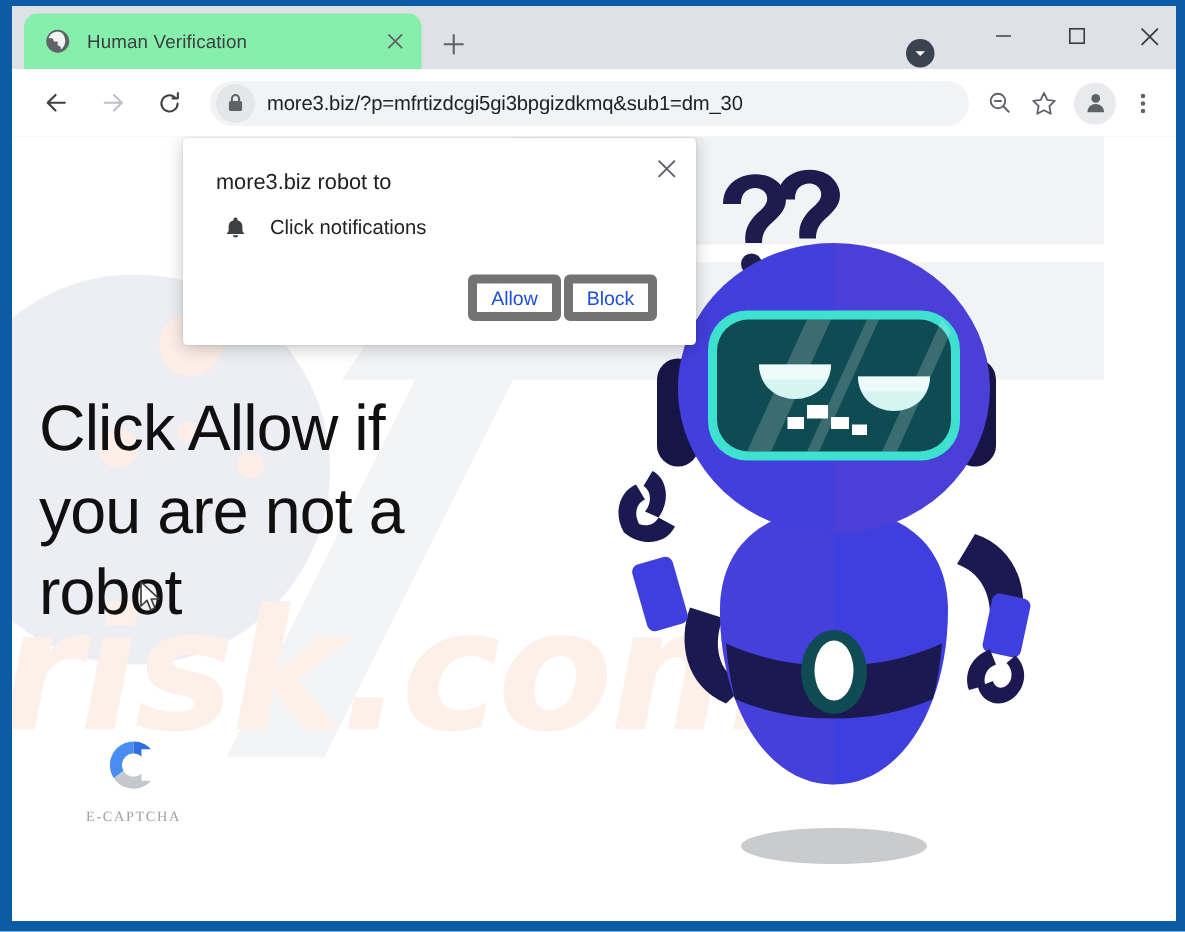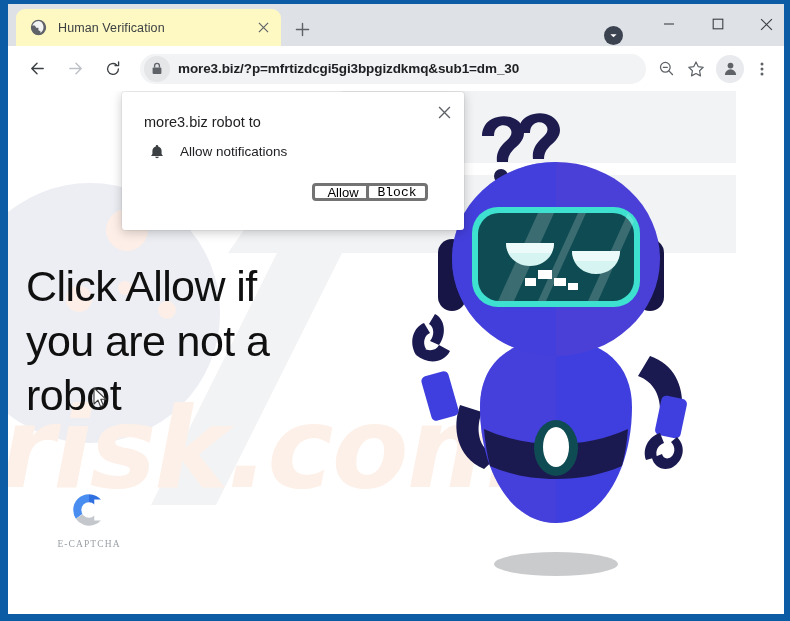--- a/index.html
+++ b/index.html
@@ -35,21 +35,21 @@
   #tab-strip {
     position: absolute;
     left: 0; top: 0;
     width: 776px; height: 42px;
     background: #dee1e6;
   }
   #tab-active {
     position: absolute;
     left: 8px; top: 5px;
     width: 265px; height: 37px;
-    background: #fef9c3;
+    background: #86efac;
     border-radius: 9px 9px 0 0;
     display: flex;
     align-items: center;
     padding: 0 8px 0 14px;
     box-sizing: border-box;
   }
   #tab-favicon {
     width: 17px; height: 17px;
     flex: 0 0 auto;
     margin-right: 11px;
@@ -150,21 +150,20 @@
     justify-content: center;
     flex: 0 0 auto;
   }
   #omnibox-url {
     margin-left: 8px;
     font-size: 13.5px;
     color: #202124;
     white-space: nowrap;
     overflow: hidden;
     letter-spacing: -0.1px;
-    font-weight: bold;
   }
   .tb-icon {
     width: 28px; height: 28px;
     display: flex;
     align-items: center;
     justify-content: center;
     flex: 0 0 auto;
     color: #5f6368;
     margin-right: 2px;
   }
@@ -296,35 +295,35 @@
     right: 8px; top: 8px;
     width: 24px; height: 24px;
     display: flex;
     align-items: center;
     justify-content: center;
     color: #5f6368;
   }
   .bubble-btn {
     position: absolute;
     top: 91px;
-    height: 18px;
-    border: 3px solid #737373;
+    height: 31px;
+    border: 6px solid #737373;
     border-radius: 4px;
     background: #ffffff;
-    color: #000000;
+    color: #1d4ed8;
     font-size: 13px;
     font-weight: 500;
     display: flex;
     align-items: center;
     justify-content: center;
     box-sizing: border-box;
     font-family: "Liberation Sans", sans-serif;
   }
   #bubble-allow { left: 190px; width: 62px; }
-  #bubble-block { left: 244px; width: 62px; font-family: Liberation Mono, monospace; }
+  #bubble-block { left: 254px; width: 62px; }
 
   
   #mouse-cursor {
     position: absolute;
     left: 85px; top: 296px;
     width: 16px; height: 22px;
     z-index: 60;
   }
 </style>
 </head>
@@ -537,21 +536,21 @@
 
       <div id="permission-bubble">
         <div id="bubble-title">more3.biz robot to</div>
 
         <span id="bubble-bell">
           <svg width="18" height="18" viewBox="0 0 20 20">
             <path d="M10 2.2 a1.5 1.5 0 0 1 1.5 1.5 v0.5 a5 5 0 0 1 3.6 4.8 v3.2 l1.5 2.3 h-13.2 l1.5 -2.3 v-3.2 a5 5 0 0 1 3.6 -4.8 v-0.5 A1.5 1.5 0 0 1 10 2.2 Z" fill="currentColor"></path>
             <path d="M7.8 15.4 a2.3 2.3 0 0 0 4.4 0 Z" fill="currentColor"></path>
           </svg>
         </span>
-        <div id="bubble-permission-label">Allow notifications</div>
+        <div id="bubble-permission-label">Click notifications</div>
 
         <div id="bubble-close">
           <svg width="13" height="13" viewBox="0 0 12 12">
             <path d="M1 1 L11 11 M11 1 L1 11" stroke="currentColor" stroke-width="1.25" fill="none"></path>
           </svg>
         </div>
 
         <div id="bubble-allow" class="bubble-btn">Allow</div>
         <div id="bubble-block" class="bubble-btn">Block</div>
       </div>

